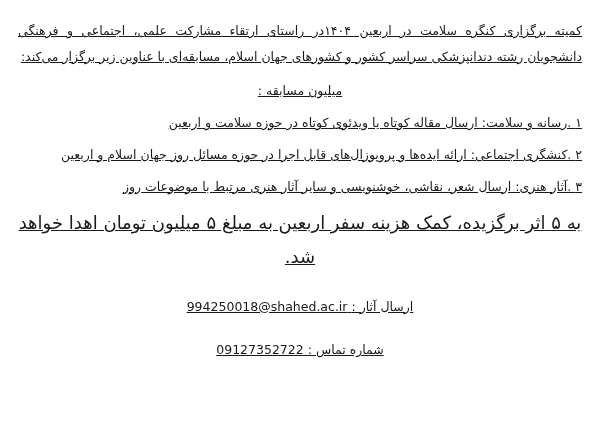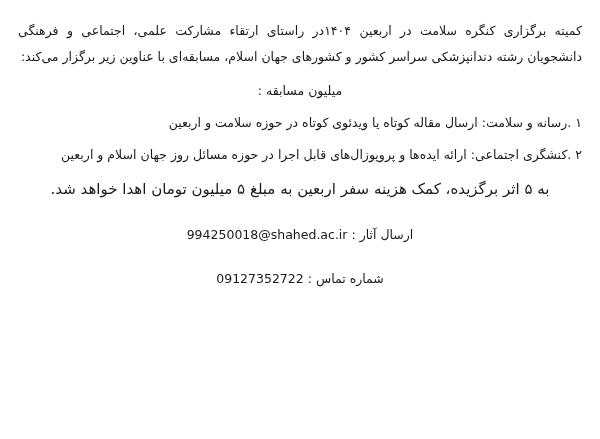--- a/index.html
+++ b/index.html
@@ -14,20 +14,21 @@
     color: #1a1a1a;
     overflow: hidden;
   }
   .page {
     width: 600px;
     height: 314px;
     box-sizing: border-box;
     padding: 18px 18px 10px 18px;
     direction: rtl;
     text-align: right;
+    text-decoration: underline;
   }
   .intro {
     font-size: 12.5px;
     line-height: 2.05;
     text-align: justify;
     text-align-last: right;
     margin: 0 0 10px 0;
     color: #1a1a1a;
   }
   .section-heading {
@@ -38,21 +39,21 @@
     color: #1a1a1a;
   }
   .item {
     font-size: 12.5px;
     line-height: 1.9;
     margin: 8px 0;
     text-align: right;
     color: #1a1a1a;
   }
   .prize-line {
-    font-size: 15px;
+    font-size: 18px;
     line-height: 1.9;
     margin: 8px 0;
     text-align: center;
     color: #1a1a1a;
   }
   .contact-row {
     font-size: 12.5px;
     line-height: 1.9;
     margin: 20px 0;
     text-align: center;
@@ -81,20 +82,21 @@
 <body>
 
 <div class="page">
 
   <p class="intro">کمیته برگزاری کنگره سلامت در اربعین ۱۴۰۴در راستای ارتقاء مشارکت علمی، اجتماعی و فرهنگی دانشجویان رشته دندانپزشکی سراسر کشور و کشورهای جهان اسلام، مسابقه‌ای با عناوین زیر برگزار می‌کند:</p>
 
   <p class="section-heading">میلیون مسابقه  :</p>
 
   <p class="item">۱ .رسانه و سلامت: ارسال مقاله کوتاه یا ویدئوی کوتاه در حوزه سلامت و اربعین</p>
   <p class="item">۲ .کنشگری اجتماعی: ارائه ایده‌ها و پروپوزال‌های قابل اجرا در حوزه مسائل روز جهان اسلام و اربعین</p>
+  <p class="item">۳ .آثار هنری: ارسال شعر، نقاشی، خوشنویسی و سایر آثار هنری مرتبط با موضوعات روز</p>
 
 
   <p class="prize-line">به ۵ اثر برگزیده، کمک هزینه سفر اربعین به مبلغ ۵ میلیون تومان اهدا خواهد شد.</p>
 
   <p class="contact-row">
     <span class="contact-label">ارسال آثار  :</span><span class="sep"> </span><span class="contact-value">994250018@shahed.ac.ir</span>
   </p>
 
   <p class="contact-row">
     <span class="contact-label">شماره تماس  :</span><span class="sep"> </span><span class="contact-value">09127352722</span>

